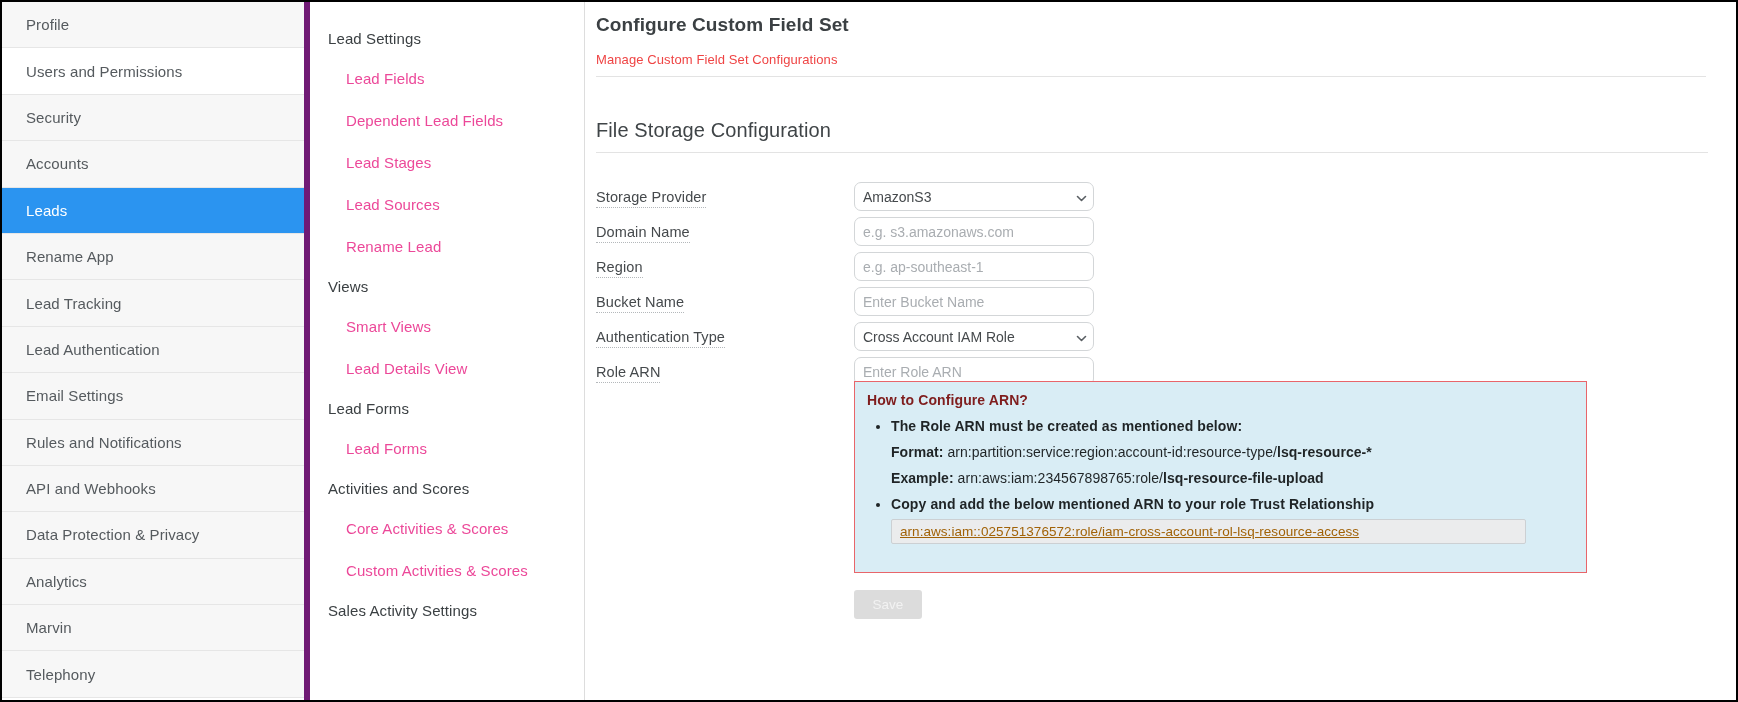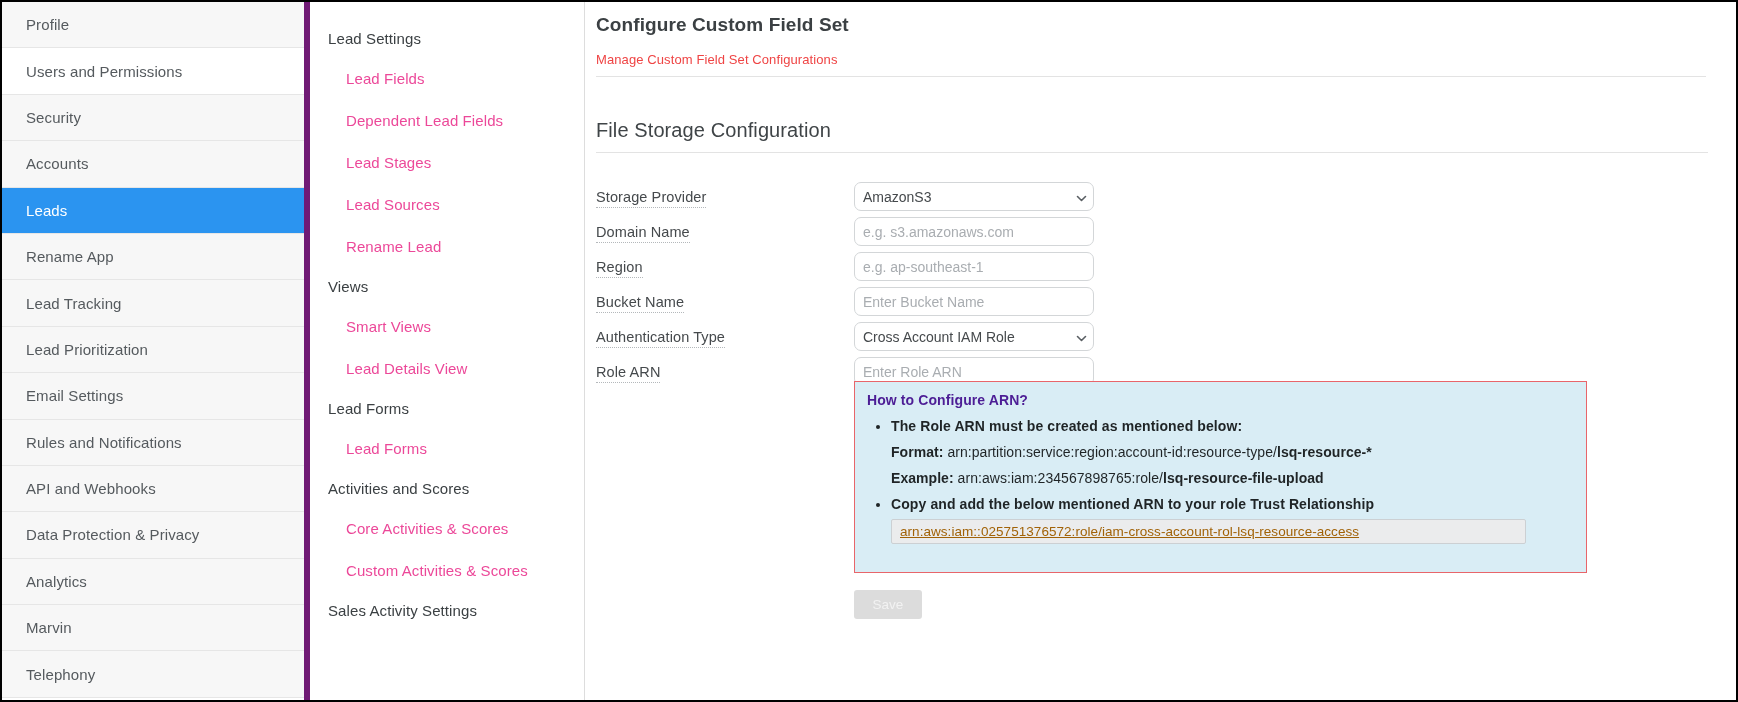--- a/index.html
+++ b/index.html
@@ -170,21 +170,21 @@
     left: 258px;
     top: 202px;
     width: 733px;
     background: #d9edf5;
     border: 1px solid #e8656a;
     padding: 10px 14px 18px 12px;
   }
   .callout-title {
     font-size: 14px;
     font-weight: bold;
-    color: #4c1d95;
+    color: #7f1d1d;
     margin-bottom: 10px;
     letter-spacing: .1px;
   }
   .callout ul {
     margin: 0; padding: 0 0 0 24px;
     list-style: disc;
   }
   .callout li {
     font-size: 14px;
     font-weight: bold;
@@ -255,21 +255,21 @@
         <div class="nav-item active">
           <span>Leads</span>
         </div>
         <div class="nav-item">
           <span>Rename App</span>
         </div>
         <div class="nav-item">
           <span>Lead Tracking</span>
         </div>
         <div class="nav-item">
-          <span>Lead Prioritization</span>
+          <span>Lead Authentication</span>
         </div>
         <div class="nav-item">
           <span>Email Settings</span>
         </div>
         <div class="nav-item">
           <span>Rules and Notifications</span>
         </div>
         <div class="nav-item">
           <span>API and Webhooks</span>
         </div>

